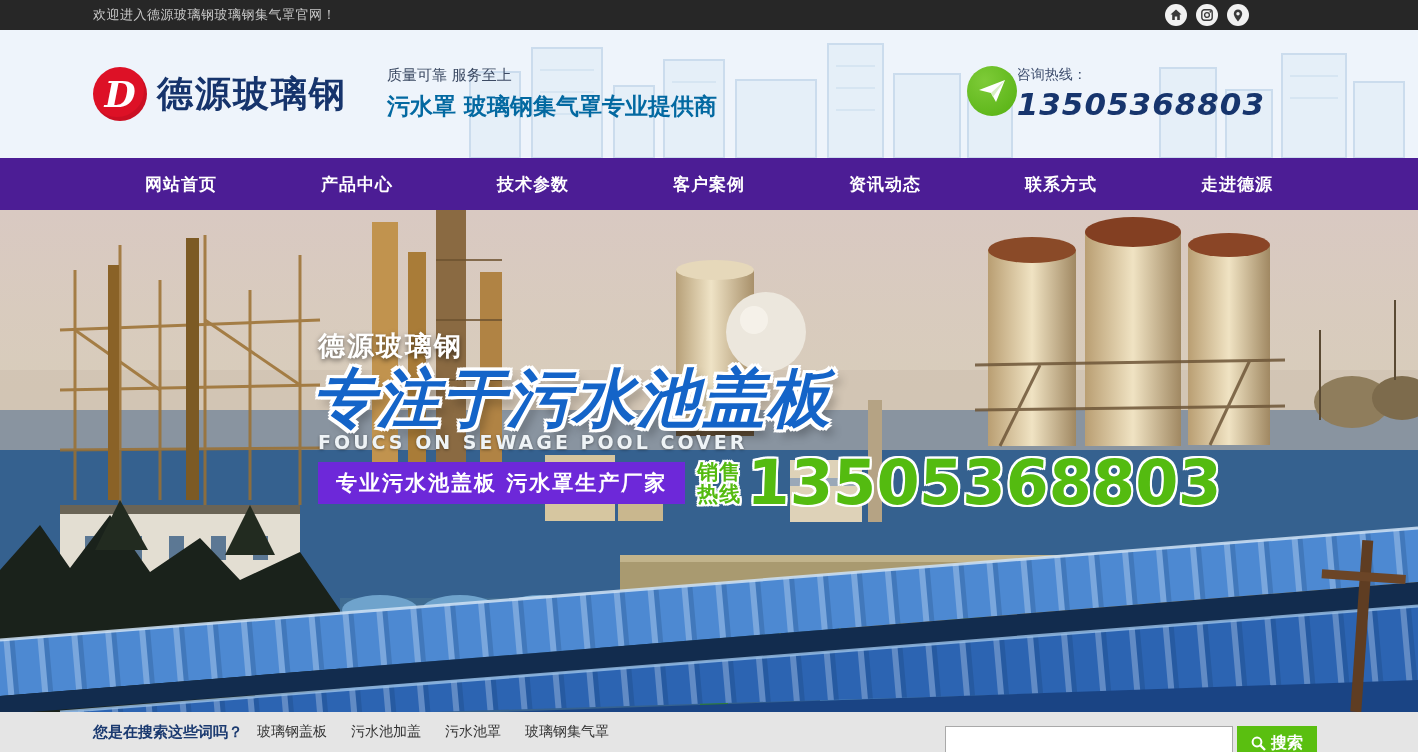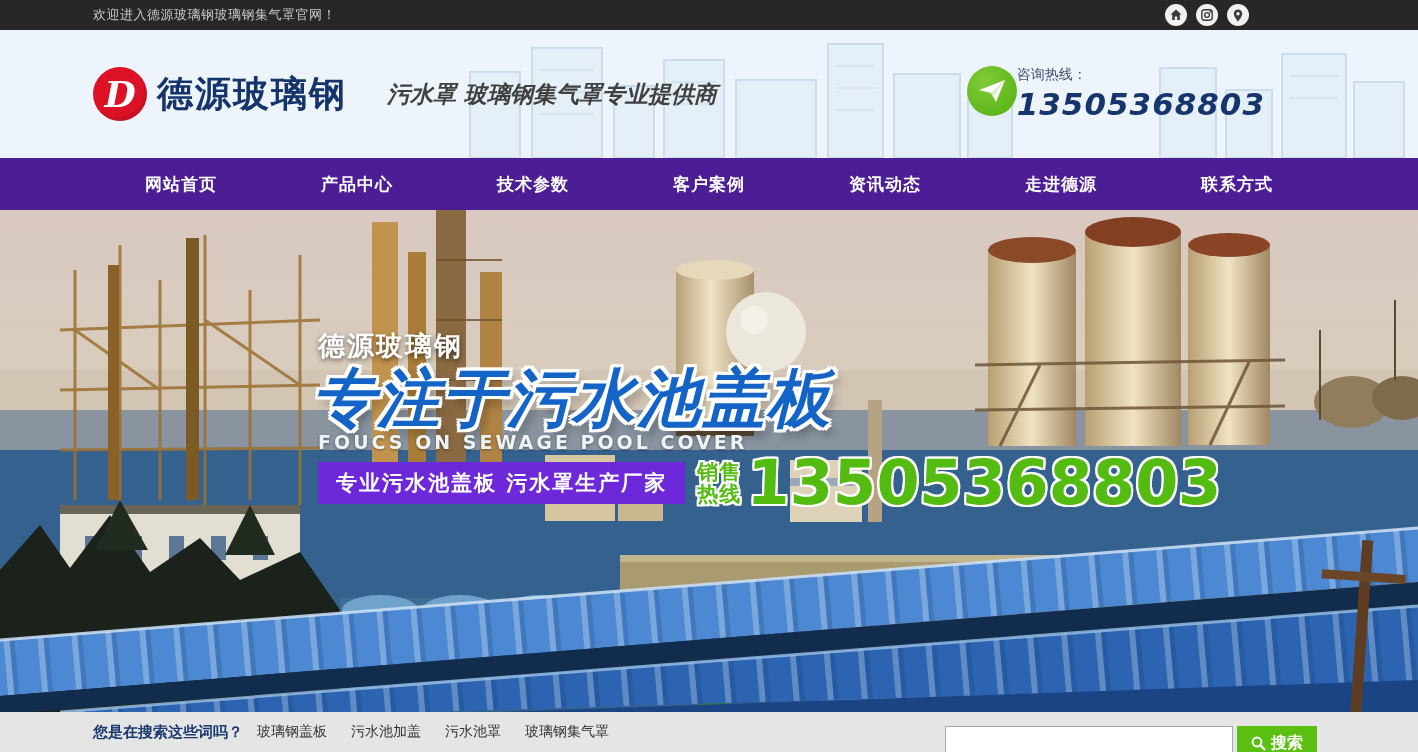--- a/index.html
+++ b/index.html
@@ -16,21 +16,21 @@
   
   .header { height:128px; background:#eef4fb; position:relative; }
   .skyline { position:absolute; inset:0; pointer-events:none; }
   .header-inner { position:relative; width:1232px; margin:0 auto; height:100%; display:flex; align-items:center; }
   .logo { display:flex; align-items:center; gap:10px; cursor:pointer; }
   .logo-circle { width:54px; height:54px; border-radius:50%; background:#dd1126; color:#fff; display:flex; align-items:center; justify-content:center;
                  font-family:"DejaVu Serif","Liberation Serif",serif; font-style:italic; font-weight:bold; font-size:36px; box-shadow:inset -3px -4px 0 rgba(0,0,0,.08); }
   .logo-text { font-size:36px; font-weight:900; color:#16346c; letter-spacing:2px; }
   .slogan { margin-left:40px; }
   .slogan-small { font-size:15px; color:#3c4a63; margin-bottom:6px; }
-  .slogan-big { font-size:23px; font-weight:800; color:#404040;font-style:italic; }
+  .slogan-big { font-size:23px; font-weight:800; color:#0369a1; }
   .hotline { margin-left:auto; display:flex; gap:0; padding-right:60px; }
   .plane-circle { width:50px; height:50px; border-radius:50%; background:radial-gradient(circle at 35% 30%,#7ecb38,#54b011); display:flex; align-items:center; justify-content:center; }
   .hotline-label { font-size:14px; color:#3e4e6e; margin-bottom:2px; }
   .hotline-number { font-size:31px; font-weight:800; font-style:italic; color:#17356d; letter-spacing:1px; }
 
   
   .nav { height:52px; background:#4c1d95; }
   .nav-inner { width:1232px; margin:0 auto; height:100%; display:flex; }
   .nav-item { flex:1; display:flex; align-items:center; justify-content:center; color:#fff; font-size:17px; font-weight:700; letter-spacing:1px; cursor:pointer; }
 
@@ -114,20 +114,21 @@
       <line x1="1290" y1="46" x2="1338" y2="46"></line>
         <line x1="1290" y1="68" x2="1338" y2="68"></line>
     </g>
   </svg>
   <div class="header-inner">
     <div class="logo">
       <span class="logo-circle">D</span>
       <span class="logo-text">德源玻璃钢</span>
     </div>
     <div class="slogan">
+      <div class="slogan-small">质量可靠 服务至上</div>
       <div class="slogan-big">污水罩 玻璃钢集气罩专业提供商</div>
     </div>
     <div class="hotline">
       <span class="plane-circle">
         <svg width="26" height="22" viewBox="0 0 26 22">
             <path d="M0 10 L26 0 L17 22 L12 13 Z" fill="#fff"></path>
             <path d="M12 13 L26 0 L14 17 Z" fill="#d8efc2"></path>
           </svg>
       </span>
       <div>
@@ -138,22 +139,22 @@
   </div>
 </div>
 
 <div class="nav">
   <div class="nav-inner">
     <div class="nav-item">网站首页</div>
     <div class="nav-item">产品中心</div>
     <div class="nav-item">技术参数</div>
     <div class="nav-item">客户案例</div>
     <div class="nav-item">资讯动态</div>
+    <div class="nav-item">联系方式</div>
     <div class="nav-item">走进德源</div>
-    <div class="nav-item">联系方式</div>
   </div>
 </div>
 
 <div class="hero">
   <svg class="art" width="1418" height="502" viewBox="0 0 1418 502" preserveAspectRatio="none">
     <defs>
       <linearGradient id="sky" x1="0" y1="0" x2="0" y2="1">
         <stop offset="0" stop-color="#d9c9c2"></stop>
           <stop offset="1" stop-color="#d8cdba"></stop>
       </linearGradient>

